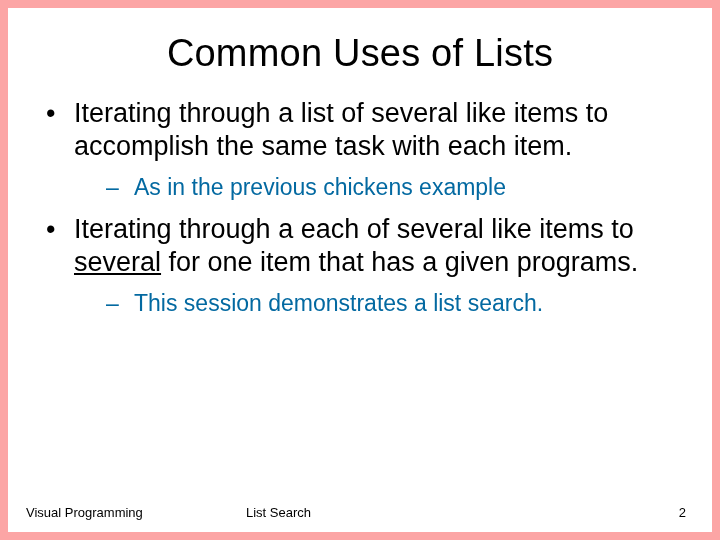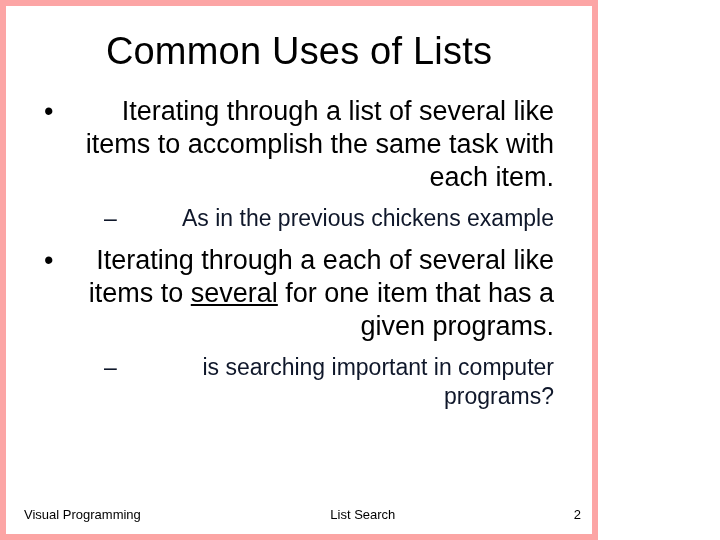--- a/index.html
+++ b/index.html
@@ -2,42 +2,41 @@
 <html><head>
 <meta charset="utf-8">
 <style>
   * { margin: 0; padding: 0; box-sizing: border-box; }
   html, body { width: 720px; height: 540px; }
   body {
     font-family: Arial, Helvetica, sans-serif;
     background: #fff;
   }
   .slide {
-    width: 598px;
+    width: 720px;
     height: 540px;
-    border: 6px solid #fca5a5;
+    border: 8px solid #fca5a5;
     background: #fff;
     position: relative;
     padding: 24px 18px 0 18px;
   }
   .title {
     text-align: center;
     font-size: 38px;
     font-weight: 400;
     color: #000;
     margin-bottom: 22px;
     letter-spacing: 0.2px;
   }
   .body {
     padding: 0 20px 0 14px;
   }
   ul.level1 {
     list-style: none;
     padding-left: 0;
-    text-align: right;
   }
   li.b1 {
     position: relative;
     padding-left: 34px;
     font-size: 27px;
     line-height: 1.22;
     color: #000;
     margin-bottom: 4px;
   }
   li.b1::before {
@@ -52,43 +51,43 @@
     list-style: none;
     padding-left: 0;
     margin-top: 10px;
     margin-bottom: 10px;
   }
   li.b2 {
     position: relative;
     padding-left: 60px;
     font-size: 23px;
     line-height: 1.3;
-    color: #0f172a;
+    color: #0369a1;
     margin-bottom: 1px;
   }
   li.b2::before {
     content: "–";
     position: absolute;
     left: 32px;
     top: 0;
     font-size: 23px;
     line-height: 1.3;
   }
   .underline { text-decoration: underline; }
   .footer {
     position: absolute;
     left: 18px;
-    right: 11px;
+    right: 26px;
     bottom: 12px;
     display: flex;
     font-size: 13px;
     color: #000;
   }
   .footer .left { flex: 1; text-align: left; }
-  .footer .center { flex: 1; text-align: right; }
+  .footer .center { flex: 1; text-align: left; }
   .footer .right { flex: 1; text-align: right; }
 </style>
 </head>
 <body>
 
 <div class="slide">
 
   <h1 class="title">Common Uses of Lists</h1>
 
   <div class="body">
@@ -100,21 +99,21 @@
           <li class="b2">
             <span>As in the previous chickens example</span>
           </li>
         </ul>
       </li>
 
       <li class="b1">
         <span>Iterating through a each of several like items to </span><span class="underline">several</span><span> for one item that has a given programs.</span>
         <ul class="level2">
           <li class="b2">
-            <span>is searching important in computer programs?</span>
+            <span>This session demonstrates a list search.</span>
           </li>
         </ul>
       </li>
 
     </ul>
   </div>
 
   <div class="footer">
     <div class="left">Visual Programming</div>
     <div class="center">List Search</div>

